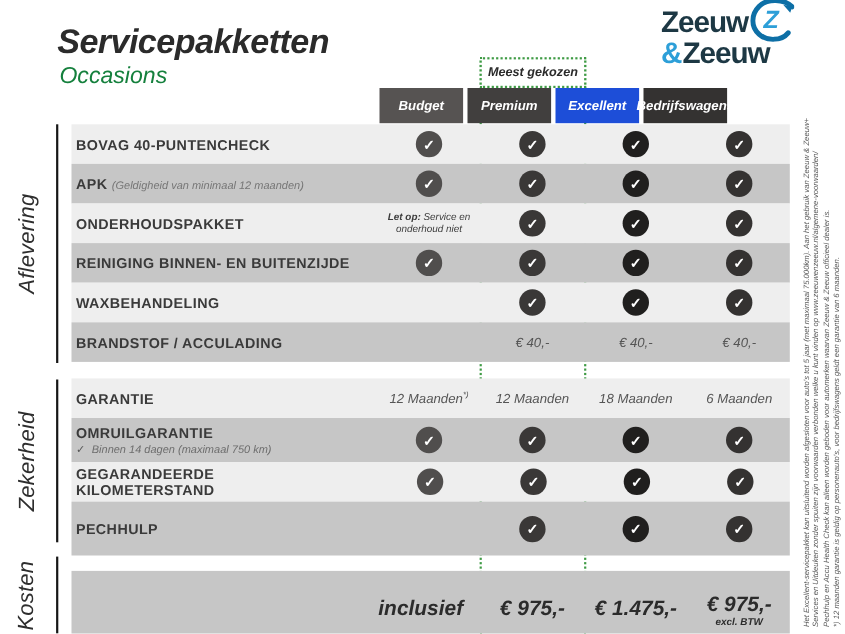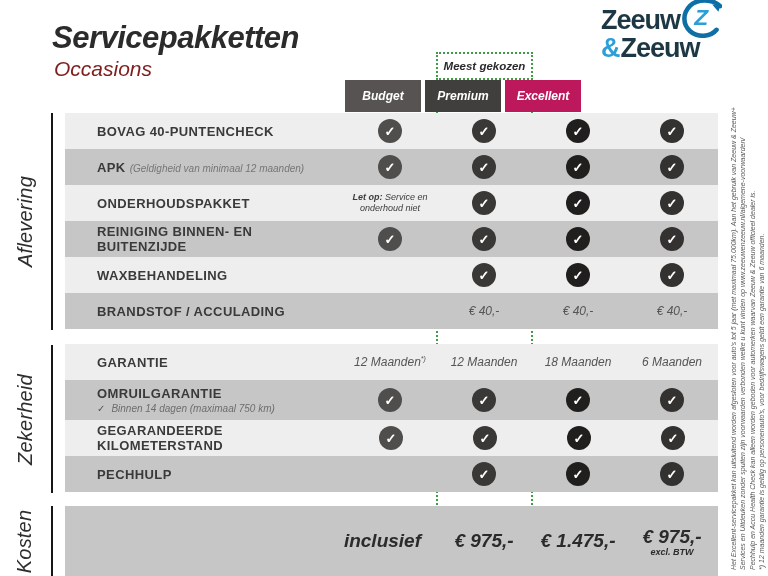--- a/index.html
+++ b/index.html
@@ -3,21 +3,21 @@
 <meta charset="utf-8">
 <style>
   * { margin:0; padding:0; box-sizing:border-box; }
   html,body { width:768px; height:576px; overflow:hidden; background:#fff;
               font-family:"Liberation Sans", sans-serif; }
   #canvas { position:relative; width:768px; height:576px; background:#fff; }
 
   
   .title-block { position:absolute; left:52px; top:20px; }
   .title { font-size:31px; font-weight:bold; font-style:italic; color:#2b2b2b; letter-spacing:-0.5px; }
-  .subtitle { font-size:21px; font-style:italic; color:#7f1d1d; margin-top:1px; margin-left:2px; }
+  .subtitle { font-size:21px; font-style:italic; color:#15803d; margin-top:1px; margin-left:2px; }
 
   .logo { position:absolute; right:46px; top:2px; text-align:left; line-height:26px; }
   .logo-row { display:flex; align-items:center; }
   .logo-word { font-size:27px; font-weight:bold; color:#1d3844; letter-spacing:-1px; }
   .logo-amp  { font-size:27px; font-weight:bold; color:#2d9fd8; letter-spacing:-1px; margin-right:1px; }
   .logo-icon { width:40px; height:40px; margin-left:2px; margin-top:-4px; }
 
   
   .premium-overlay { position:absolute; left:436px; top:52px; width:97px; height:524px;
                      border-left:2px dotted #3f9b45; border-right:2px dotted #3f9b45;
@@ -32,21 +32,21 @@
   .colhead { width:76px; height:32px; display:flex; align-items:center; justify-content:center;
              color:#fff; font-weight:bold; font-style:italic; font-size:12px; }
 
   
   .rows-area { position:absolute; left:65px; top:113px; width:653px; }
   .section { display:flex; flex-direction:column; }
   .section + .section { margin-top:15px; }
   .rowline { display:flex; align-items:center; width:100%; }
   .rowline.light { background:#eeeeee; }
   .rowline.dark  { background:#c6c6c6; }
-  .row-label { width:280px; padding-left:32px; font-size:13px; font-weight:bold;
+  .row-label { width:280px; padding-left:4px; font-size:13px; font-weight:bold;
                color:#3a3a3a; letter-spacing:0.4px; }
   .row-sub-inline { font-size:10px; font-weight:normal; font-style:italic; color:#767676;
                     letter-spacing:0; margin-left:4px; }
   .row-subnote { font-size:10px; font-weight:normal; font-style:italic; color:#6d6d6d;
                  letter-spacing:0; margin-top:2px; }
   .row-subnote .tick { font-style:normal; margin-right:6px; color:#555; }
   .cells { display:flex; gap:4px; }
   .cell { width:90px; display:flex; align-items:center; justify-content:center;
           text-align:center; }
   .check { width:24px; height:24px; border-radius:50%; display:flex; align-items:center;
@@ -102,21 +102,22 @@
       <span class="logo-word">Zeeuw</span>
     </div>
   </div>
 
   <div class="premium-overlay"></div>
   <div class="most-chosen">Meest gekozen</div>
 
   <div class="colheads">
       <div class="colhead" style="background: rgb(86, 83, 82);">Budget</div>
       <div class="colhead" style="background: rgb(65, 63, 62);">Premium</div>
-      <div class="colhead" style="background: #be185d;">Excellent</div>
+      <div class="colhead" style="background: #1d4ed8;">Excellent</div>
+      <div class="colhead" style="background: rgb(52, 50, 49);">Bedrijfswagens</div>
     </div>
 
   <div class="rows-area">
       <div class="section">
         <div class="rowline light" style="height: 36px;">
           <div class="row-label"><span>BOVAG 40-PUNTENCHECK</span></div>
           <div class="cells">
             <div class="cell">
               <span class="check" style="background: rgb(80, 78, 77);">✓</span>
             </div>
@@ -258,21 +259,21 @@
               <span class="check" style="background: rgb(58, 56, 55);">✓</span>
             </div>
             <div class="cell">
               <span class="check" style="background: rgb(32, 31, 30);">✓</span>
             </div>
             <div class="cell">
               <span class="check" style="background: rgb(52, 50, 49);">✓</span>
             </div>
           </div>
         </div>
-        <div class="rowline dark" style="height: 36px;">
+        <div class="rowline dark" style="height: 49px;">
           <div class="row-label"><span>PECHHULP</span></div>
           <div class="cells">
             <div class="cell"></div>
             <div class="cell">
               <span class="check" style="background: rgb(58, 56, 55);">✓</span>
             </div>
             <div class="cell">
               <span class="check" style="background: rgb(32, 31, 30);">✓</span>
             </div>
             <div class="cell">

